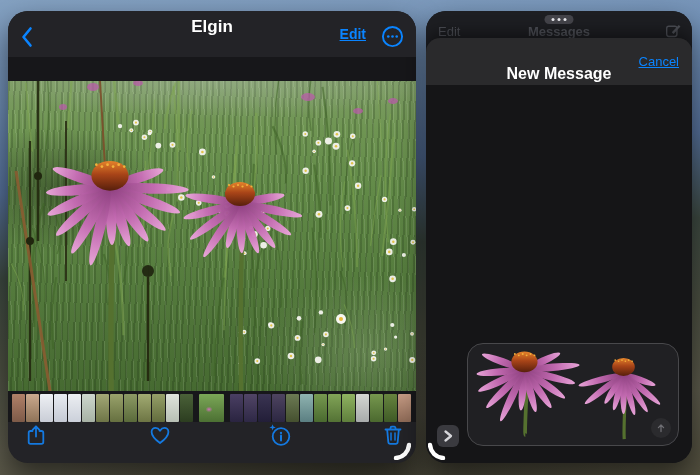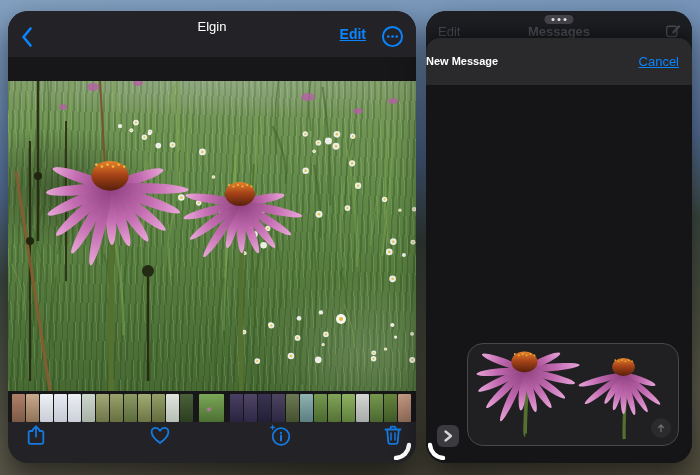--- a/index.html
+++ b/index.html
@@ -15,21 +15,21 @@
   
   .handle{position:absolute;top:4px;left:50%;transform:translateX(-50%);display:flex;gap:3px;
     padding:3px 7px;border-radius:6px;}
   .handle .dot{width:3px;height:3px;border-radius:50%;background:#9a9aa1;}
   #win-messages .handle{background:#44444a;}
   #win-messages .handle .dot{background:#e8e8ec;}
   
   .ph-header{position:absolute;top:0;left:0;right:0;height:46px;background:#232327;z-index:5;}
   .back-btn{position:absolute;left:8px;top:13px;width:24px;height:24px;cursor:pointer;}
   .title-stack{position:absolute;left:0;right:0;top:9px;text-align:center;color:#fff;}
-  .ph-title{font-size:13px;font-weight:400;line-height:14px;}
+  .ph-title{font-size:17px;font-weight:700;line-height:14px;}
   .ph-subtitle{font-size:9.5px;color:#d9d9de;margin-top:2px;}
   .ph-subtitle .t{margin-left:5px;}
   .edit-link{position:absolute;right:50px;top:15px;font-size:14px;font-weight:600;color:#0A84FF;
     text-decoration:underline;cursor:pointer;}
   .more-btn{position:absolute;right:12px;top:14px;width:23px;height:23px;cursor:pointer;}
   .photo-zone{position:absolute;top:46px;left:0;width:408px;height:337px;background:#17171a;}
   .photo{position:absolute;top:24px;left:0;width:408px;height:310px;overflow:hidden;
     background:
       radial-gradient(300px 50px at 50% 0%, rgba(190,200,195,.28), transparent 75%),
       radial-gradient(140px 90px at 12% 35%, rgba(22,32,16,.40), transparent 70%),
@@ -44,22 +44,22 @@
   .thumb.sel{flex:0 0 25px;width:25px;margin:0 5px;}
   .tool{position:absolute;width:24px;height:24px;top:412px;cursor:pointer;}
   
   .dim-nav{position:absolute;top:0;left:0;right:0;height:30px;background:#1d1e22;color:#4b4d54;}
   .dim-edit{position:absolute;left:12px;top:13px;font-size:13px;}
   .dim-title{position:absolute;left:0;right:0;top:13px;text-align:center;font-size:13px;font-weight:600;}
   .dim-compose{position:absolute;right:10px;top:11px;width:17px;height:17px;}
   .sheet{position:absolute;top:27px;left:0;right:0;bottom:0;background:#151517;
     border-radius:14px 14px 20px 20px;overflow:hidden;box-shadow:0 -5px 16px rgba(0,0,0,.45);}
   .sheet-header{height:47px;background:#2a2a2c;position:relative;}
-  .nm-title{position:absolute;left:0;right:0;top:0;line-height:47px;
-    color:#fff;font-size:11px;font-weight:700;}
+  .nm-title{position:absolute;left:0;right:0;top:12px;line-height:47px;text-align:center;
+    color:#fff;font-size:16px;font-weight:700;}
   .cancel-link{position:absolute;right:13px;top:16px;font-size:13px;font-weight:500;color:#0A84FF;
     text-decoration:underline;cursor:pointer;}
   .to-row{height:40px;background:#1c1c1e;border-bottom:1px solid #2a2a2d;position:relative;cursor:text;}
   .to-label{position:absolute;left:20px;top:12px;font-size:13.5px;color:#98989f;}
   .apps-btn{position:absolute;left:11px;top:387px;width:22px;height:22px;border-radius:6px;
     background:#3a3a3f;display:flex;align-items:center;justify-content:center;cursor:pointer;}
   .msg-bubble{position:absolute;left:41px;top:305px;width:212px;height:103px;border-radius:16px;
     background:#202023;border:1.5px solid #48484b;box-sizing:border-box;overflow:hidden;}
   .msg-bubble svg.sticker{position:absolute;inset:0;}
   .send-btn{position:absolute;right:7px;bottom:7px;width:20px;height:20px;border-radius:50%;

